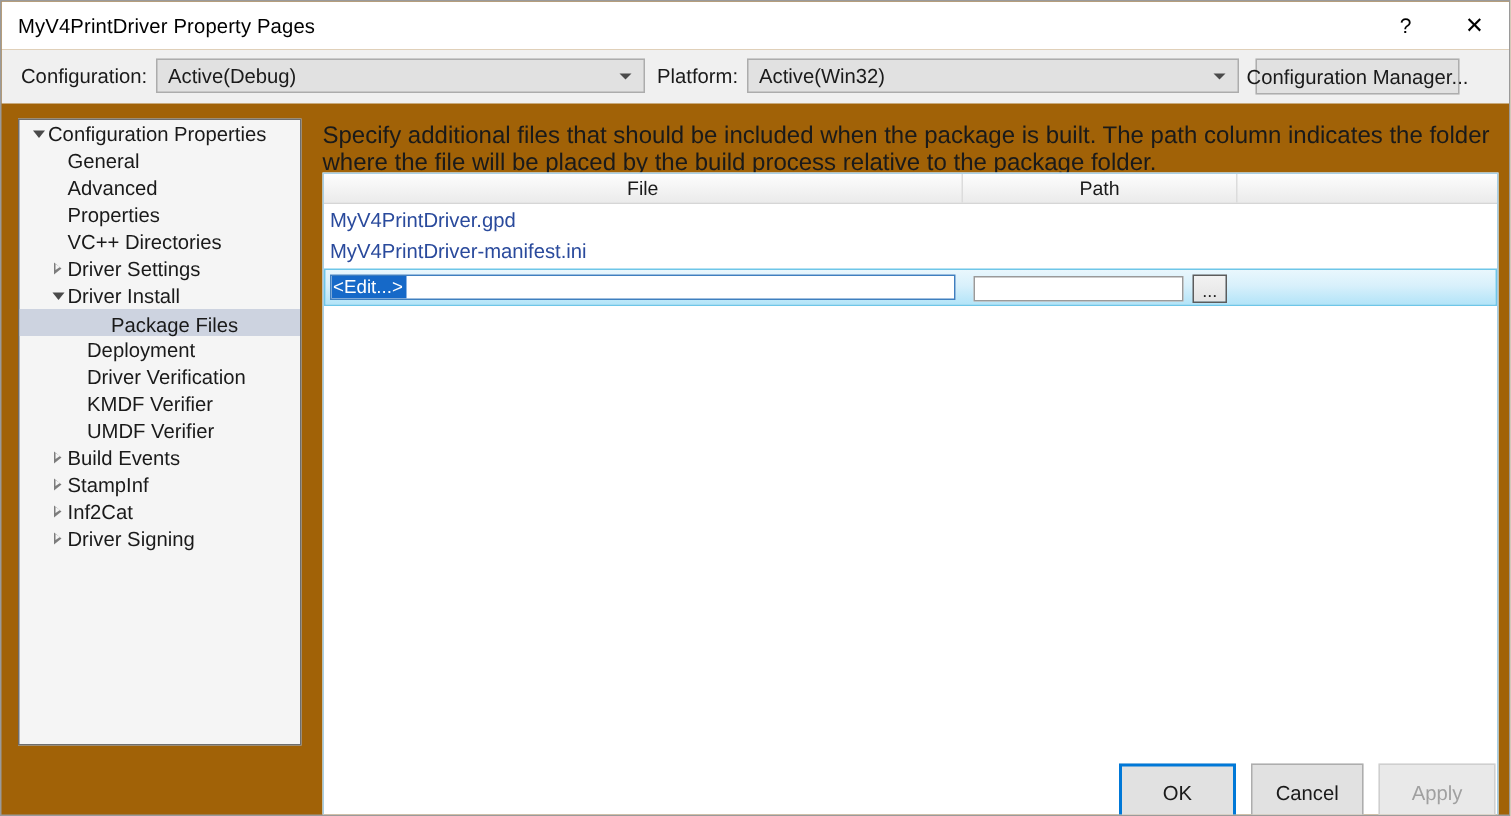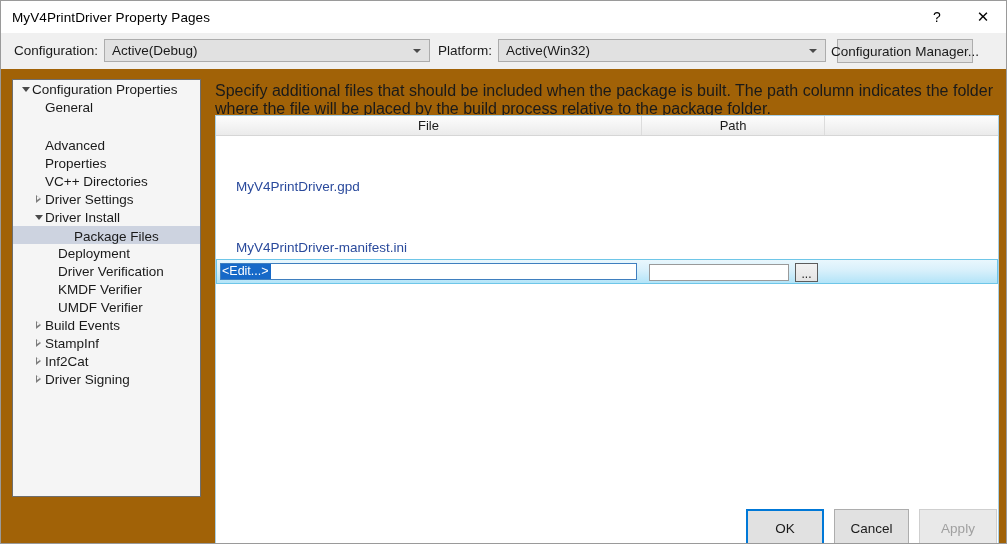--- a/index.html
+++ b/index.html
@@ -165,22 +165,21 @@
     height: 100%;
   }
   .gh-cell.last { border-right: none; }
   #gh-file { width: 426px; }
   #gh-path { width: 183px; }
   #gh-extra { width: 172px; }
 
   .grid-row {
     height: 21px;
     display: flex; align-items: center;
-    padding-left: 20px;
-    margin-top: 40px;
+    padding-left: 4px;
   }
   .file-link {
     font-size: 13.5px;
     color: #2a4a9c;
     white-space: nowrap;
   }
 
   
   #edit-row {
     position: relative;
@@ -278,21 +277,21 @@
       <div class="tree-item" style="padding-left: 6px;">
         <span class="tw">
           <span style="width: 0px; height: 0px; border-left: 4.5px solid transparent; border-right: 4.5px solid transparent; border-top: 5px solid rgb(74, 74, 74); margin-top: 1px;"></span>
         </span>
         <span class="tl">Configuration Properties</span>
       </div>
       <div class="tree-item" style="padding-left: 19px;">
         <span class="tw"></span>
         <span class="tl">General</span>
       </div>
-      <div class="tree-item" style="padding-left: 19px; margin-top: 20px;">
+      <div class="tree-item" style="padding-left: 19px;">
         <span class="tw"></span>
         <span class="tl">Advanced</span>
       </div>
       <div class="tree-item" style="padding-left: 19px;">
         <span class="tw"></span>
         <span class="tl">Properties</span>
       </div>
       <div class="tree-item" style="padding-left: 19px;">
         <span class="tw"></span>
         <span class="tl">VC++ Directories</span>

